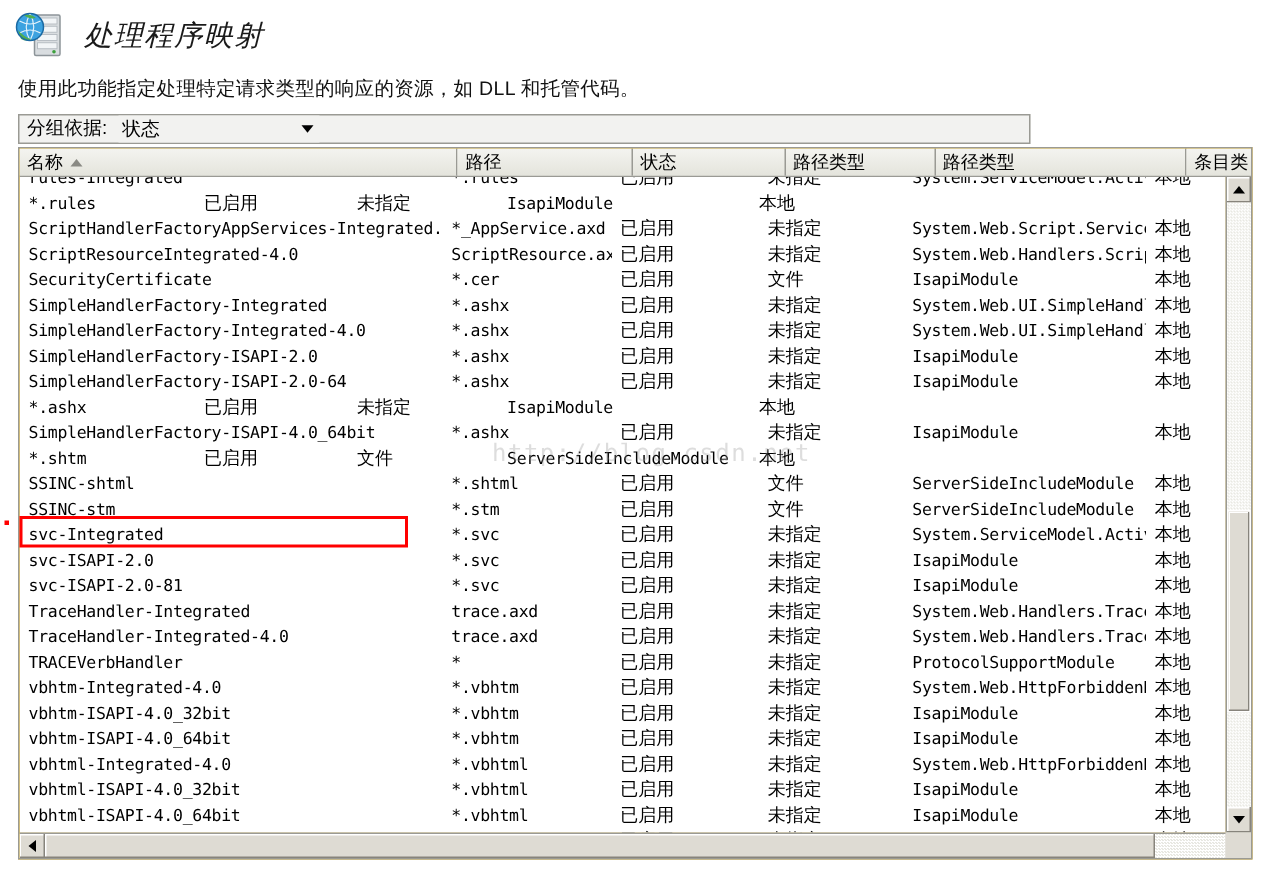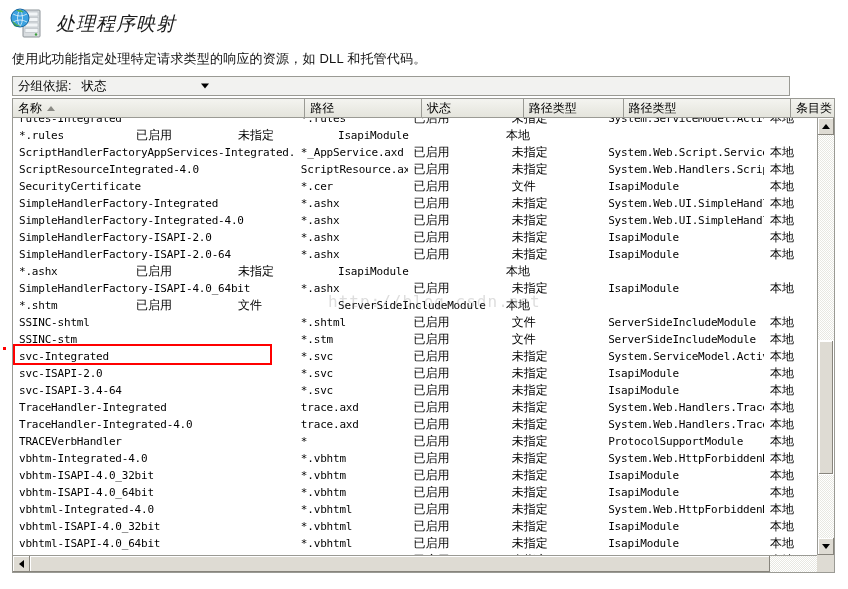--- a/index.html
+++ b/index.html
@@ -51,27 +51,27 @@
     height: 26px;
     box-sizing: border-box;
     white-space: nowrap;
   }
 
   
   .groupbar {
     position: absolute;
     left: 12px;
     top: 76px;
-    width: 778px;
+    width: 675px;
     height: 20px;
     background: #f2f2f0;
     border: 1px solid #9a9a94;
     box-sizing: border-box;
     display: flex;
-    align-items: center;
+    align-items: flex-start;
     padding-left: 5px;
   }
   .groupbar-label {
     font-size: 12.5px;
     color: #000;
     white-space: nowrap;
     margin-right: 8px;
   }
   .group-select {
     position: relative;
@@ -529,21 +529,21 @@
           </div>
           <div class="row">
             <div class="cell c-name">svc-ISAPI-2.0</div>
             <div class="cell c-path">*.svc</div>
             <div class="cell c-state cjk">已启用</div>
             <div class="cell c-ptype cjk">未指定</div>
             <div class="cell c-handler">IsapiModule</div>
             <div class="cell c-entry cjk">本地</div>
           </div>
           <div class="row">
-            <div class="cell c-name">svc-ISAPI-3.4-64</div>
+            <div class="cell c-name">svc-ISAPI-2.0-81</div>
             <div class="cell c-path">*.svc</div>
             <div class="cell c-state cjk">已启用</div>
             <div class="cell c-ptype cjk">未指定</div>
             <div class="cell c-handler">IsapiModule</div>
             <div class="cell c-entry cjk">本地</div>
           </div>
           <div class="row">
             <div class="cell c-name">TraceHandler-Integrated</div>
             <div class="cell c-path">trace.axd</div>
             <div class="cell c-state cjk">已启用</div>

